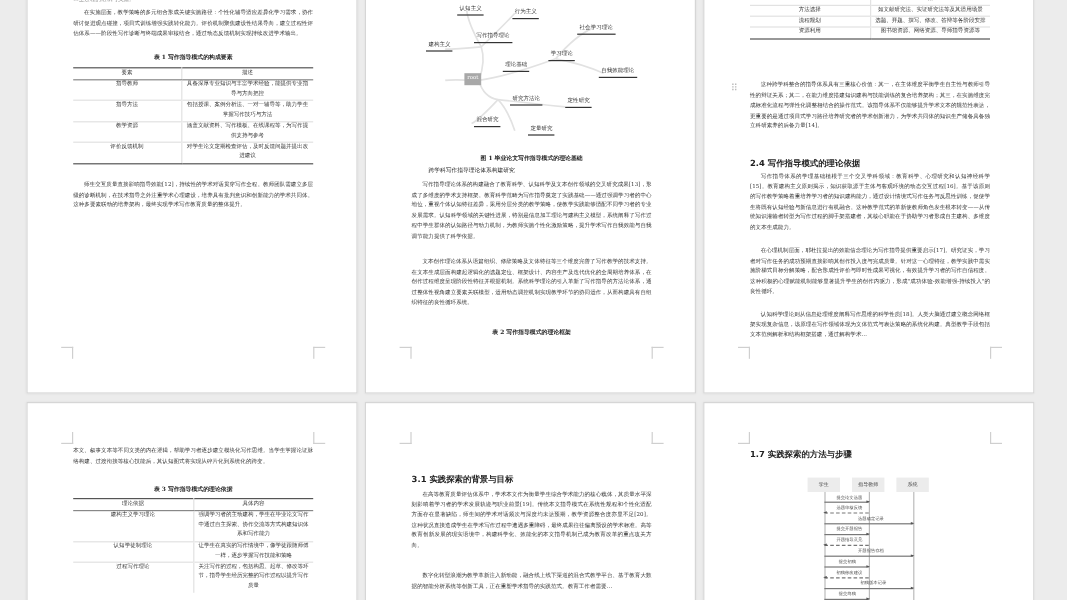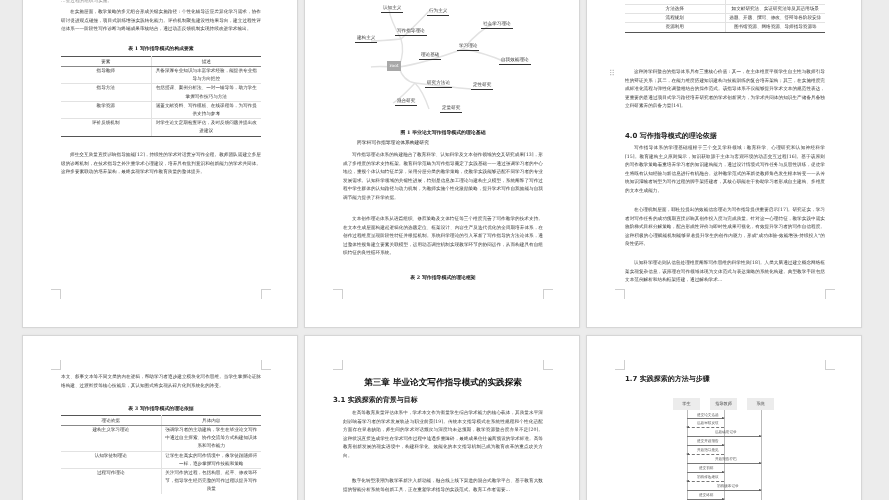--- a/index.html
+++ b/index.html
@@ -144,21 +144,21 @@
       </tr>
       <tr class="last">
         <td class="c1">资源利用</td>
         <td>图书馆资源、网络资源、导师指导资源等</td>
       </tr>
     </tbody>
       </table>
   </div>
   <div class="drag-handle" style="left:22px; top:80px;">⠿</div>
   <div class="p indent" style="position:absolute; left:38px; top:77px; width:200px;">这种跨学科整合的指导体系具有三重核心价值：其一，在主体维度平衡学生自主性与教师引导性的辩证关系；其二，在能力维度搭建知识建构与技能训练的复合培养架构；其三，在实施维度完成标准化流程与弹性化调整相结合的操作范式。该指导体系不仅能够提升学术文本的规范性表达，更重要的是通过项目式学习路径培养研究者的学术创新潜力，为学术共同体的知识生产储备具备独立科研素养的后备力量[14]。</div>
-  <div class="h2" style="position:absolute; left:38px; top:140px; width:200px;">4.0 写作指导模式的理论依据</div>
+  <div class="h2" style="position:absolute; left:38px; top:140px; width:200px;">2.4 写作指导模式的理论依据</div>
   <div class="p indent" style="position:absolute; left:38px; top:153px; width:200px;">写作指导体系的学理基础植根于三个交叉学科领域：教育科学、心理研究和认知神经科学[15]。教育建构主义原则揭示，知识获取源于主体与客观环境的动态交互过程[16]。基于该原则的写作教学策略着重培养学习者的知识建构能力，通过设计情境式写作任务与反思性训练，促使学生将既有认知经验与新信息进行有机融合。这种教学范式的革新使教师角色发生根本转变——从传统知识灌输者转型为写作过程的脚手架搭建者，其核心职能在于协助学习者形成自主建构、多维度的文本生成能力。</div>
   <div class="p indent" style="position:absolute; left:38px; top:215px; width:200px;">在心理机制层面，耶杜拉提出的效能信念理论为写作指导提供重要启示[17]。研究证实，学习者对写作任务的成功预期直接影响其创作投入度与完成质量。针对这一心理特征，教学实践中需实施阶梯式目标分解策略，配合形成性评价与即时性成果可视化，有效提升学习者的写作自信程度。这种积极的心理赋能机制能够显著提升学生的创作内驱力，形成"成功体验-效能增强-持续投入"的良性循环。</div>
   <div class="p indent" style="position:absolute; left:38px; top:268px; width:200px; height:26px; overflow:hidden;">认知科学理论则从信息处理维度阐释写作思维的科学性质[18]。人类大脑通过建立概念网络框架实现复杂信息，该原理在写作领域体现为文体范式与表达策略的系统化构建。典型教学手段包括文本范例解析和结构框架搭建，通过解构学术…</div>
   <div class="corner bl" style="left:28px; top:298px;"></div>
   <div class="corner br" style="left:238px; top:298px;"></div>
 </div>
 
 <div class="page" style="left:22px; top:335px; width:276px; height:180px;">
   <div class="corner tl" style="left:28px; top:24px;"></div>
   <div class="corner tr" style="left:238px; top:24px;"></div>
@@ -184,22 +184,21 @@
         <td>关注写作的过程，包括构思、起草、修改等环节，指导学生经历完整的写作过程以提升写作质量</td>
       </tr>
     </tbody>
       </table>
   </div>
 </div>
 
 <div class="page" style="left:304px; top:335px; width:276px; height:180px;">
   <div class="corner tl" style="left:28px; top:24px;"></div>
   <div class="corner tr" style="left:238px; top:24px;"></div>
-  <div class="h1" style="position:absolute; left:28px; top:40px; width:220px;">第三章  毕业论文写作指导模式的实践探索</div>
-  <div class="h2" style="position:absolute; left:28px; top:59px; width:200px;">3.1 实践探索的背景与目标</div>
+  <div class="h2" style="position:absolute; left:38px; top:59px; width:200px;">3.1 实践探索的背景与目标</div>
   <div class="p indent" style="position:absolute; left:38px; top:73px; width:200px;">在高等教育质量评估体系中，学术本文作为衡量学生综合学术能力的核心载体，其质量水平深刻影响着学习者的学术发展轨迹与职业前景[19]。传统本文指导模式在系统性规程和个性化适配方面存在显著缺陷，师生间的学术对话频次与深度均未达预期，教学资源整合度亦显不足[20]。这种状况直接造成学生在学术写作过程中遭遇多重障碍，最终成果往往偏离预设的学术标准。高等教育创新发展的现实语境中，构建科学化、效能化的本文指导机制已成为教育改革的重点攻关方向。</div>
   <div class="p indent" style="position:absolute; left:38px; top:141px; width:200px;">数字化转型浪潮为教学革新注入新动能，融合线上线下渠道的混合式教学平台、基于教育大数据的智能分析系统等创新工具，正在重塑学术指导的实践范式。教育工作者需要…</div>
 </div>
 
 <div class="page" style="left:586px; top:335px; width:276px; height:180px;">
   <div class="corner tl" style="left:28px; top:24px;"></div>
   <div class="corner tr" style="left:238px; top:24px;"></div>
   <div class="h2" style="position:absolute; left:38px; top:38px; width:200px;">1.7 实践探索的方法与步骤</div>
 
   <div style="position:absolute; left:0; top:0; width:276px; height:180px;">

